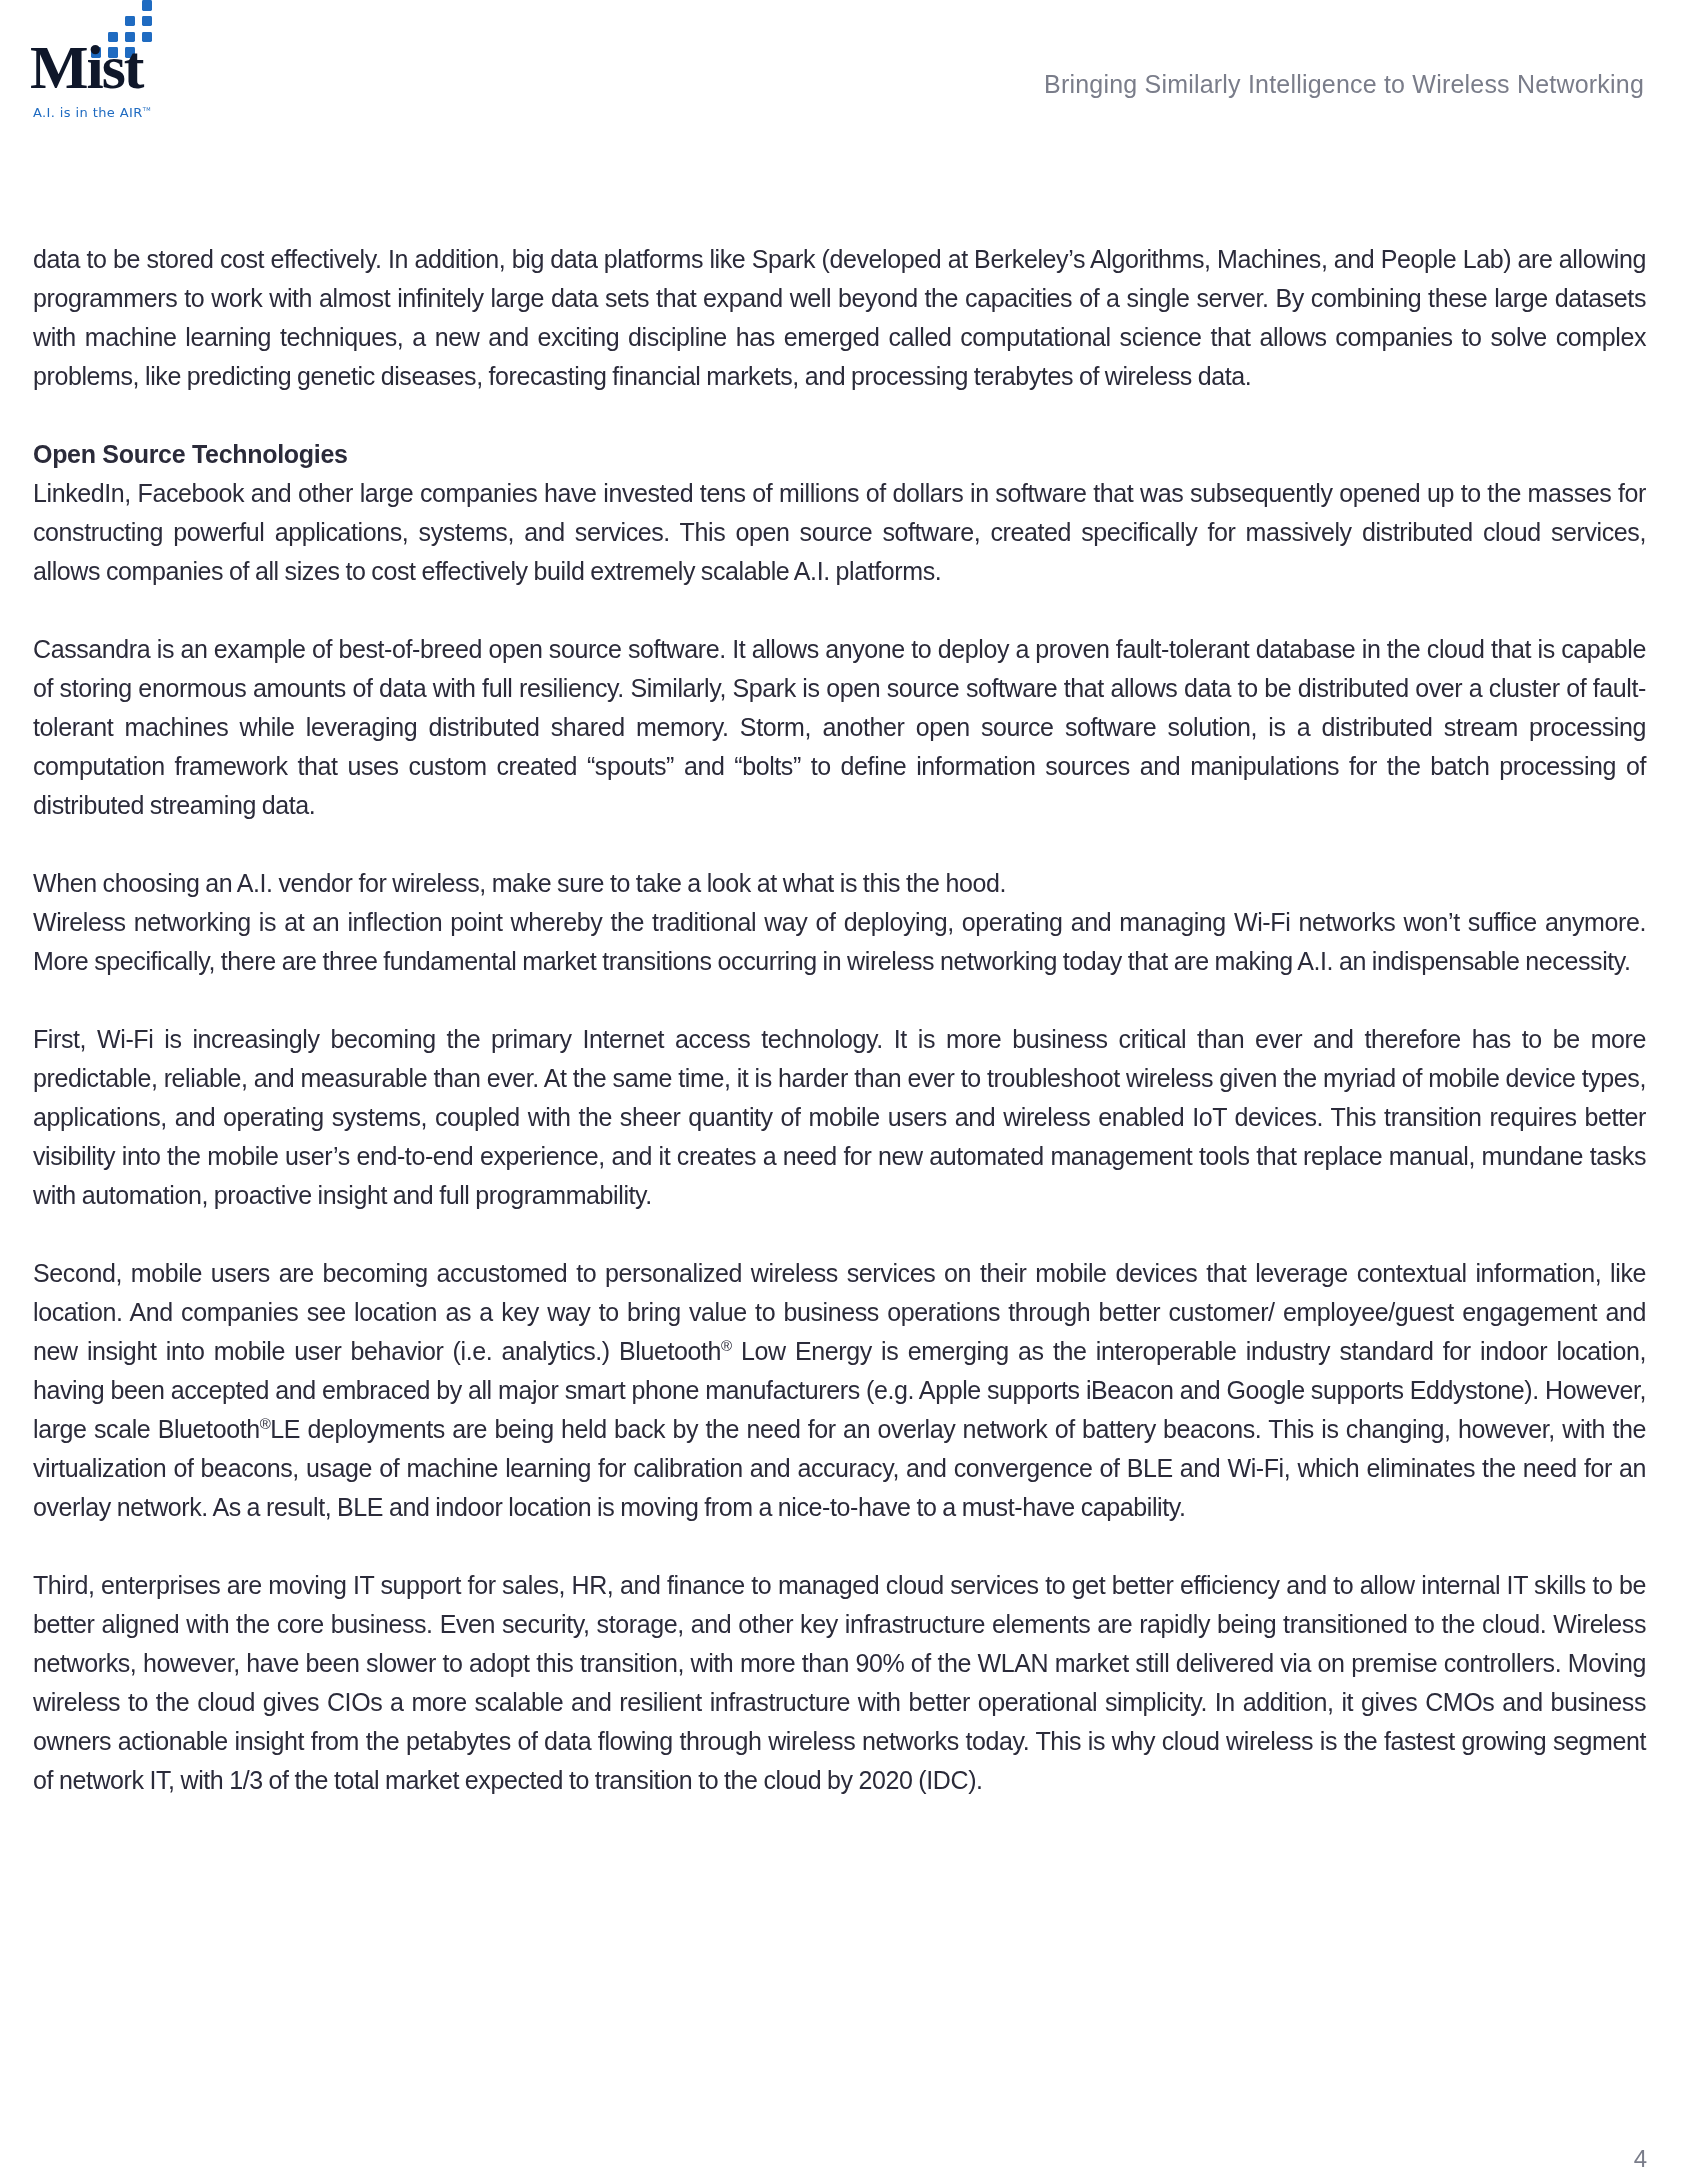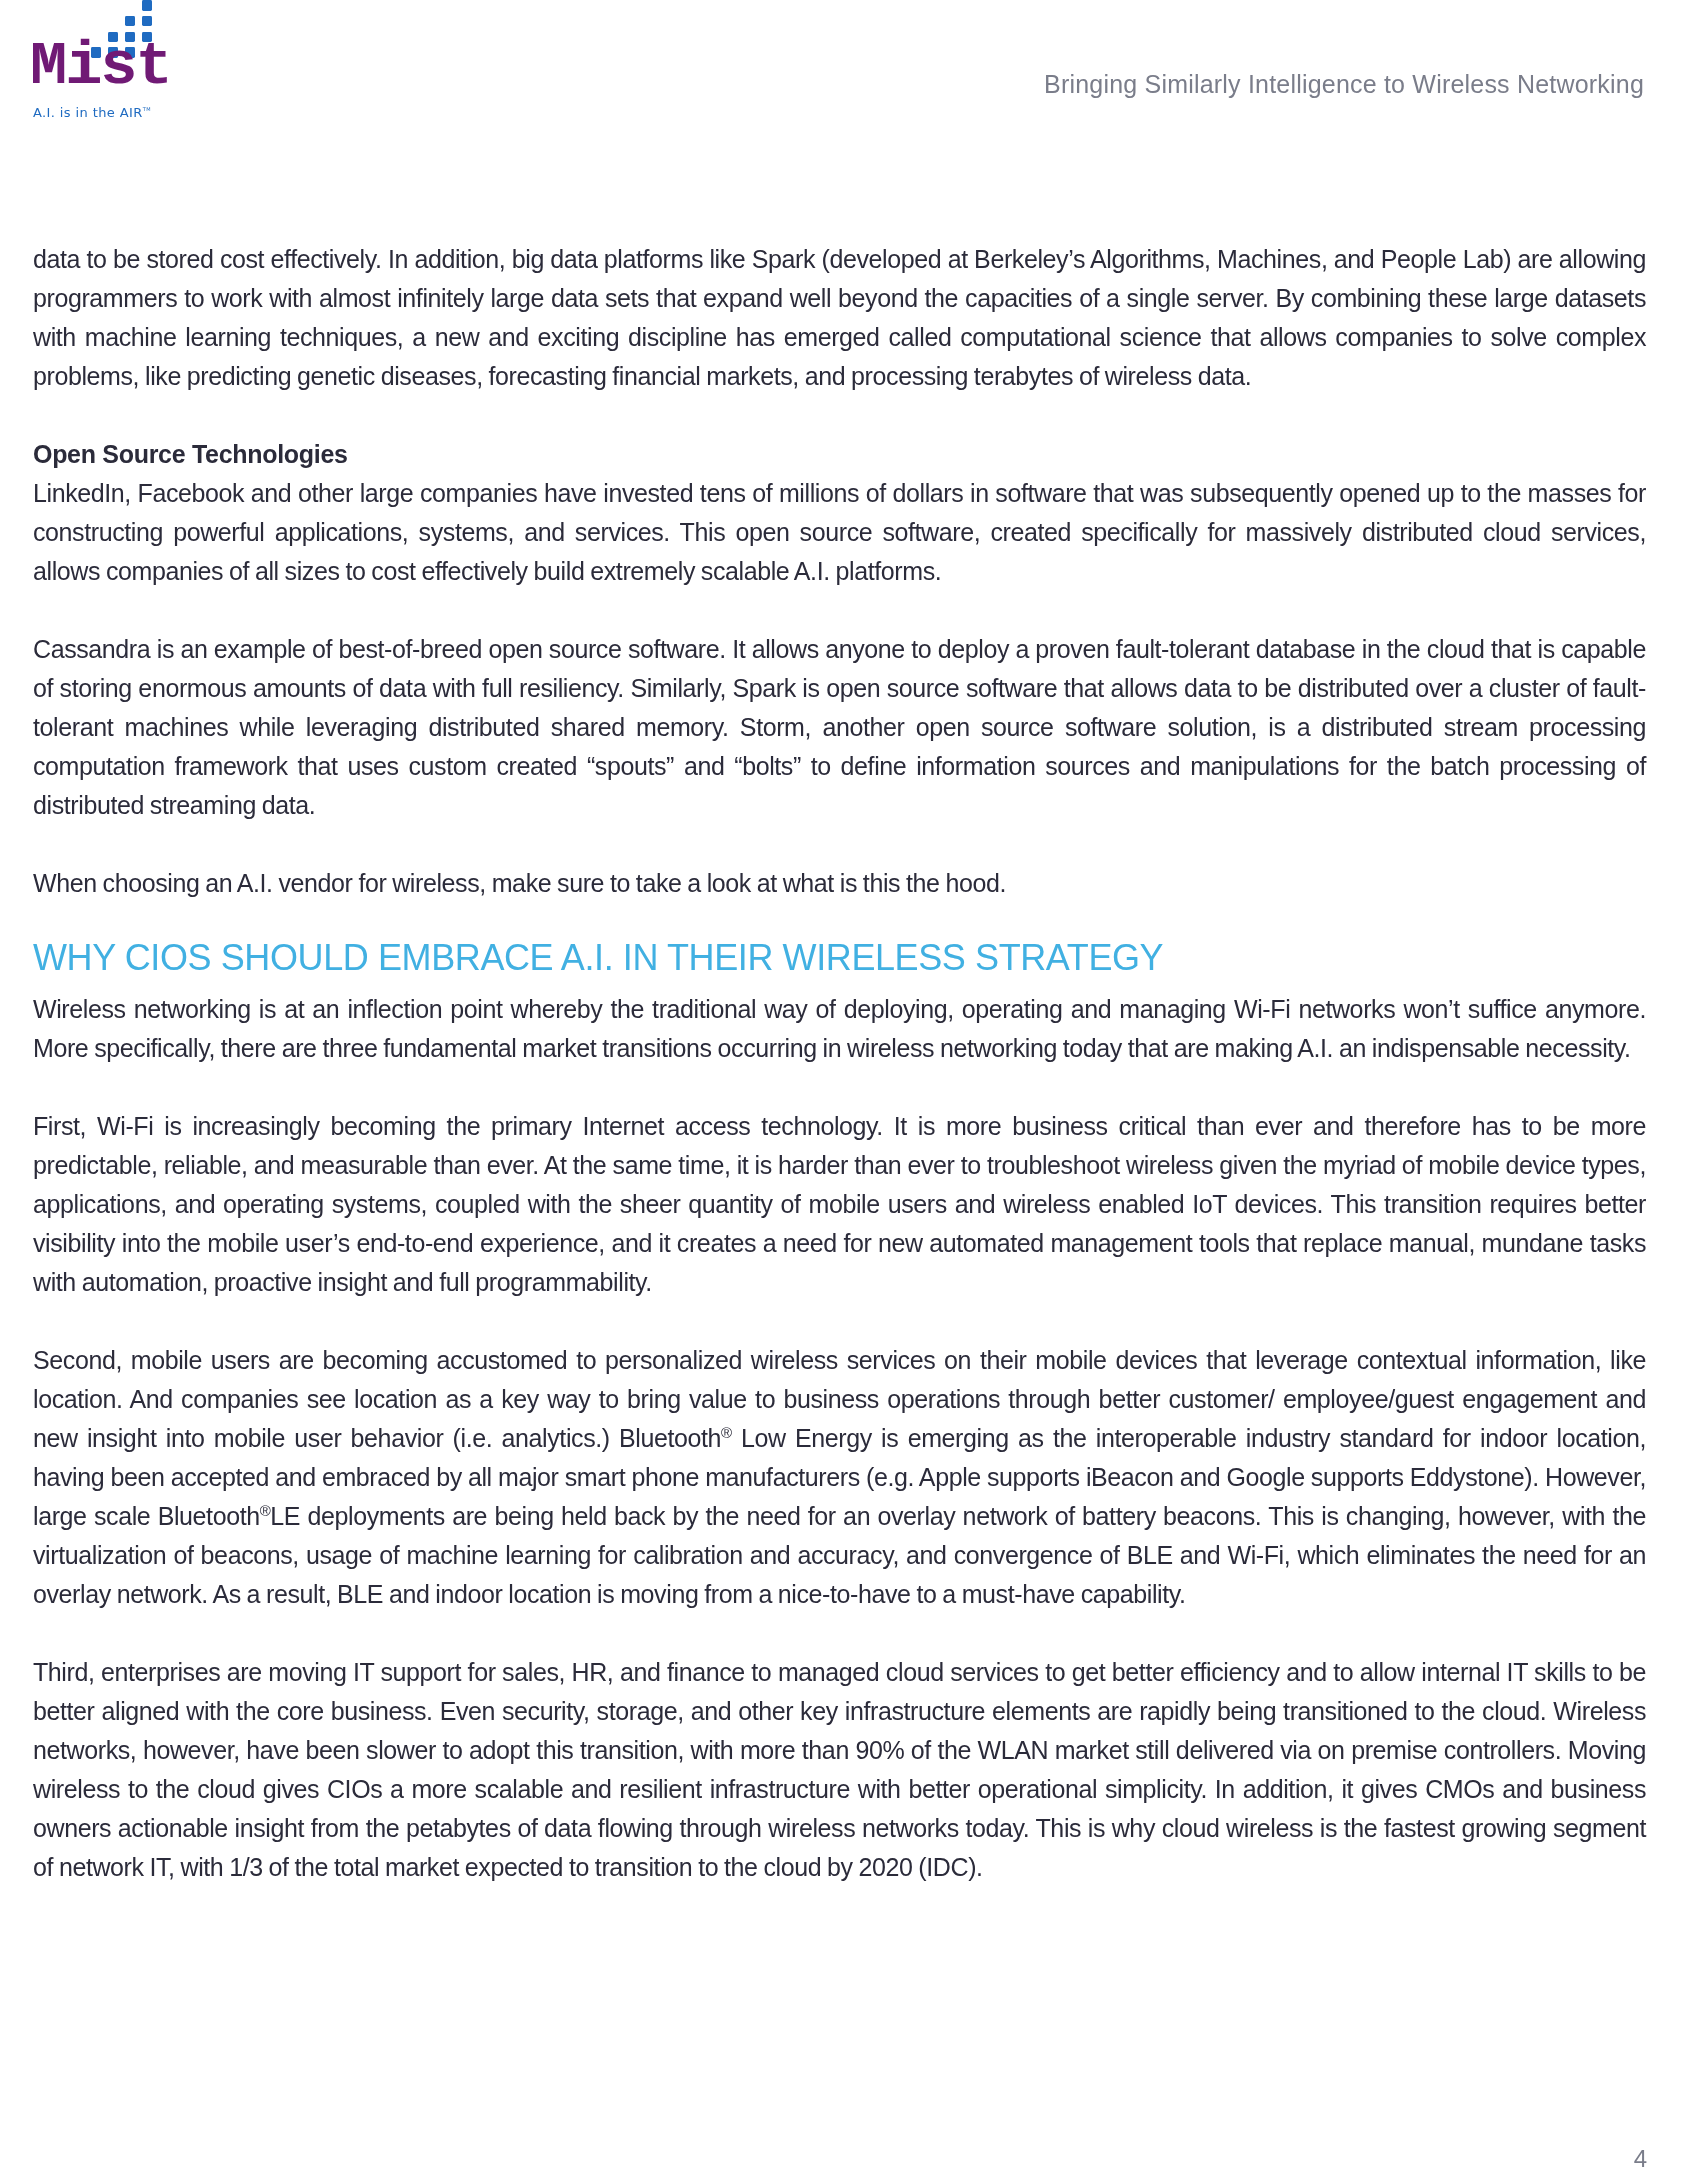--- a/index.html
+++ b/index.html
@@ -34,25 +34,25 @@
       position: absolute;
       width: 10.7px;
       height: 10.7px;
       background: #1f6bc1;
       border-radius: 1.4px;
     }
     .logo-word {
       position: absolute;
       left: -1.4px;
       top: 36px;
-      font-family: Liberation Mono, monospace;
+      font-family: Liberation Serif, serif;
       font-weight: bold;
       font-size: 62px;
       letter-spacing: -2.1px;
-      color: #701a75;
+      color: #0f172a;
       line-height: 1;
     }
     .logo-tagline {
       position: absolute;
       left: 1.4px;
       top: 105px;
       font-family: "DejaVu Sans", sans-serif;
       font-size: 13px;
       color: #1f6bc1;
       white-space: nowrap;
@@ -171,21 +171,20 @@
   <p class="para">LinkedIn, Facebook and other large companies have invested tens of millions of dollars in software that was subsequently opened up to the masses for constructing powerful applications, systems, and services.  This open source software, created specifically for massively distributed cloud services, allows companies of all sizes to cost effectively build extremely scalable A.I. platforms.</p>
 
   <div class="gap"></div>
 
   <p class="para">Cassandra is an example of best-of-breed open source software.  It allows anyone to deploy a proven fault-tolerant database in the cloud that is capable of storing enormous amounts of data with full resiliency.  Similarly, Spark is open source software that allows data to be distributed over a cluster of fault-tolerant machines while leveraging distributed shared memory. Storm, another open source software solution, is a distributed stream processing computation framework that uses custom created “spouts” and “bolts” to define information sources and manipulations for the batch processing of distributed streaming data.</p>
 
   <div class="gap"></div>
 
   <p class="para">When choosing an A.I. vendor for wireless, make sure to take a look at what is this the hood.</p>
 
-  <h2 class="section-heading">WHY CIOS SHOULD EMBRACE A.I. IN THEIR WIRELESS STRATEGY</h2>
 
   <p class="para">Wireless networking is at an inflection point whereby the traditional way of deploying, operating and managing Wi-Fi networks won’t suffice anymore.  More specifically, there are three fundamental market transitions occurring in wireless networking today that are making A.I. an indispensable necessity.</p>
 
   <div class="gap"></div>
 
   <p class="para">First, Wi-Fi is increasingly becoming the primary Internet access technology.  It is more business critical than ever and therefore has to be more predictable, reliable, and measurable than ever. At the same time, it is harder than ever to troubleshoot wireless given the myriad of mobile device types, applications, and operating systems, coupled with the sheer quantity of mobile users and wireless enabled IoT devices.  This transition requires better visibility into the mobile user’s end-to-end experience, and it creates a need for new automated management tools that replace manual, mundane tasks with automation, proactive insight and full programmability.</p>
 
   <div class="gap"></div>
 
   <p class="para"><span>Second, mobile users are becoming accustomed to personalized wireless services on their mobile devices that leverage contextual information, like location.  And companies see location as a key way to bring value to business operations through better customer/ employee/guest engagement and new insight into mobile user behavior (i.e. analytics.)  Bluetooth</span><sup>®</sup><span> Low Energy is emerging as the interoperable industry standard for indoor location, having been accepted and embraced by all major smart phone manufacturers (e.g. Apple supports iBeacon and Google supports Eddystone).  However, large scale Bluetooth</span><sup>®</sup><span>LE deployments are being held back by the need for an overlay network of battery beacons.  This is changing, however, with the virtualization of beacons, usage of machine learning for calibration and accuracy, and convergence of BLE and Wi-Fi, which eliminates the need for an overlay network. As a result, BLE and indoor location is moving from a nice-to-have to a must-have capability.</span></p>

